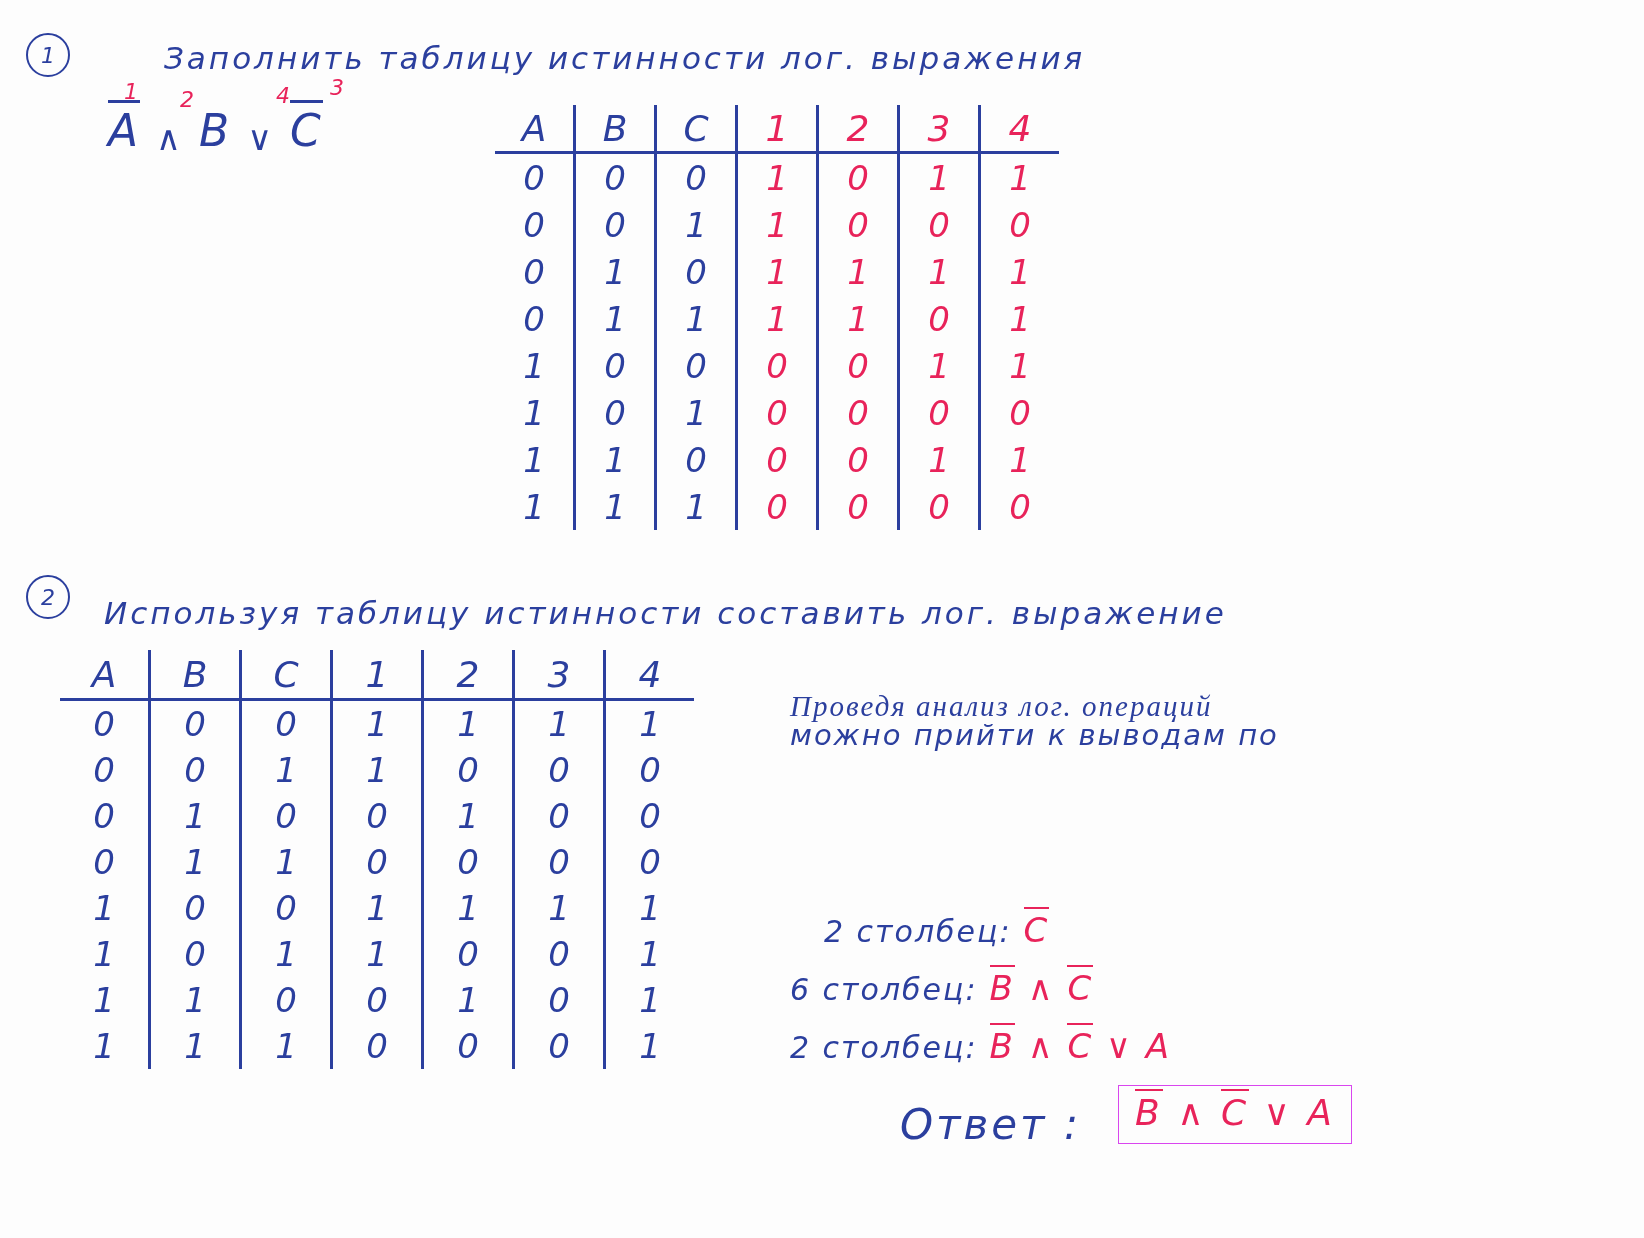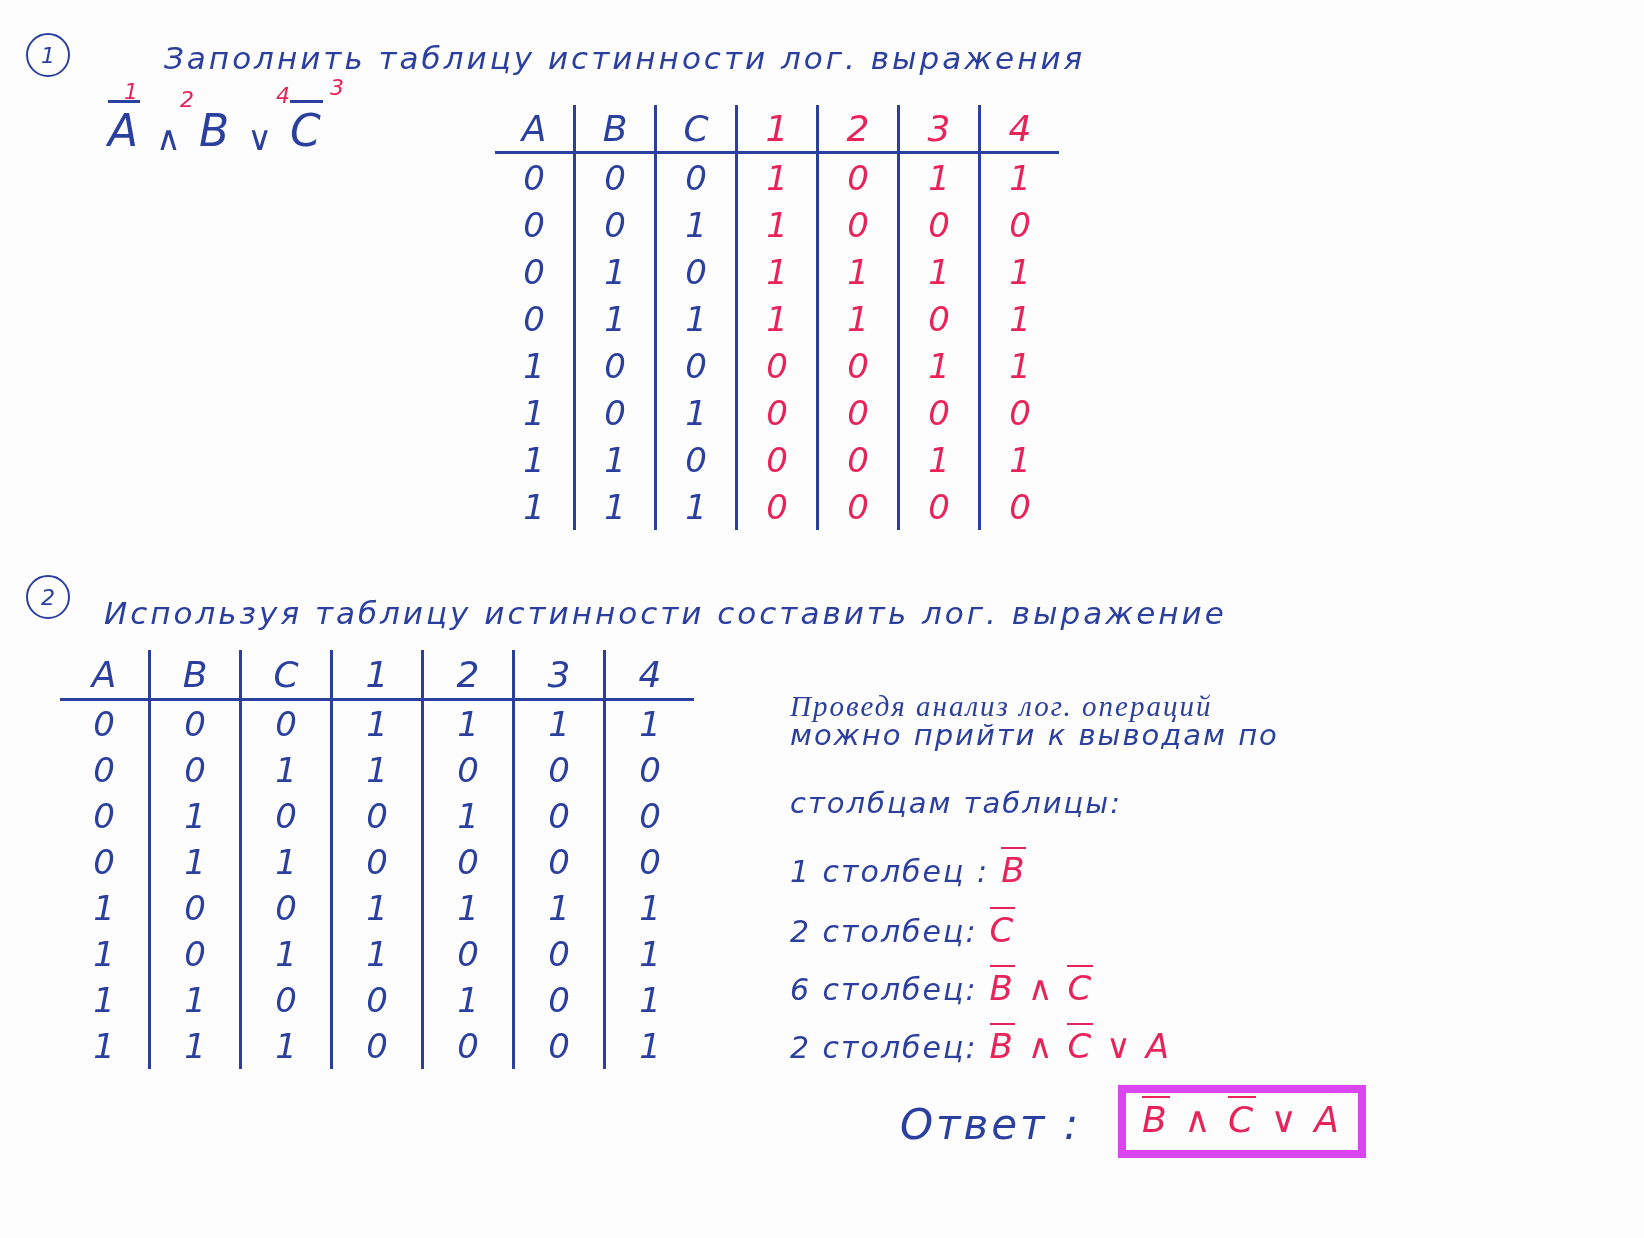--- a/index.html
+++ b/index.html
@@ -138,21 +138,21 @@
 
   .concl {
     position: absolute;
     color: #2b3f9e;
     font-size: 30px;
     font-style: italic;
     letter-spacing: 2px;
     white-space: nowrap;
   }
   #concl1 { left: 790px; top: 850px; }
-  #concl2 { left: 790px; top: 910px; }
+  #concl2 { left: 824px; top: 910px; }
   #concl3 { left: 790px; top: 968px; }
   #concl4 { left: 790px; top: 1026px; }
 
   .res {
     color: #e8235a;
     font-size: 34px;
     font-style: italic;
     margin-left: 12px;
     letter-spacing: 2px;
   }
@@ -167,21 +167,21 @@
     top: 1100px;
     color: #2b3f9e;
     font-size: 42px;
     font-style: italic;
     letter-spacing: 3px;
   }
   #answer-box {
     position: absolute;
     left: 1118px;
     top: 1085px;
-    border: 8px solid #d946ef;
+    border: 1px solid #d946ef;
     padding: 6px 16px 10px 16px;
     color: #e8235a;
     font-size: 36px;
     font-style: italic;
     letter-spacing: 3px;
     white-space: nowrap;
   }
 </style>
 </head>
 <body>
@@ -377,25 +377,21 @@
           <td class="vsep">0</td>
           <td class="vsep">0</td>
           <td class="vsep">0</td>
           <td class="vsep">1</td>
         </tr>
       </tbody>
   </table>
 
   <div class="note" id="note1">Проведя анализ лог. операций</div>
   <div class="note" id="note2">можно прийти к выводам по</div>
-  <div class="note" id="note3">столбцам таблицы:</div>
-
-  <div class="concl" id="concl1">
-    <span>1 столбец :</span><span class="res"><span class="ovr">B</span></span>
-  </div>
+
   <div class="concl" id="concl2">
     <span>2 столбец:</span><span class="res"><span class="ovr">C</span></span>
   </div>
   <div class="concl" id="concl3">
     <span>6 столбец:</span><span class="res"><span class="ovr">B</span><span> ∧ </span><span class="ovr">C</span></span>
   </div>
   <div class="concl" id="concl4">
     <span>2 столбец:</span><span class="res"><span class="ovr">B</span><span> ∧ </span><span class="ovr">C</span><span> ∨ A</span></span>
   </div>
 

